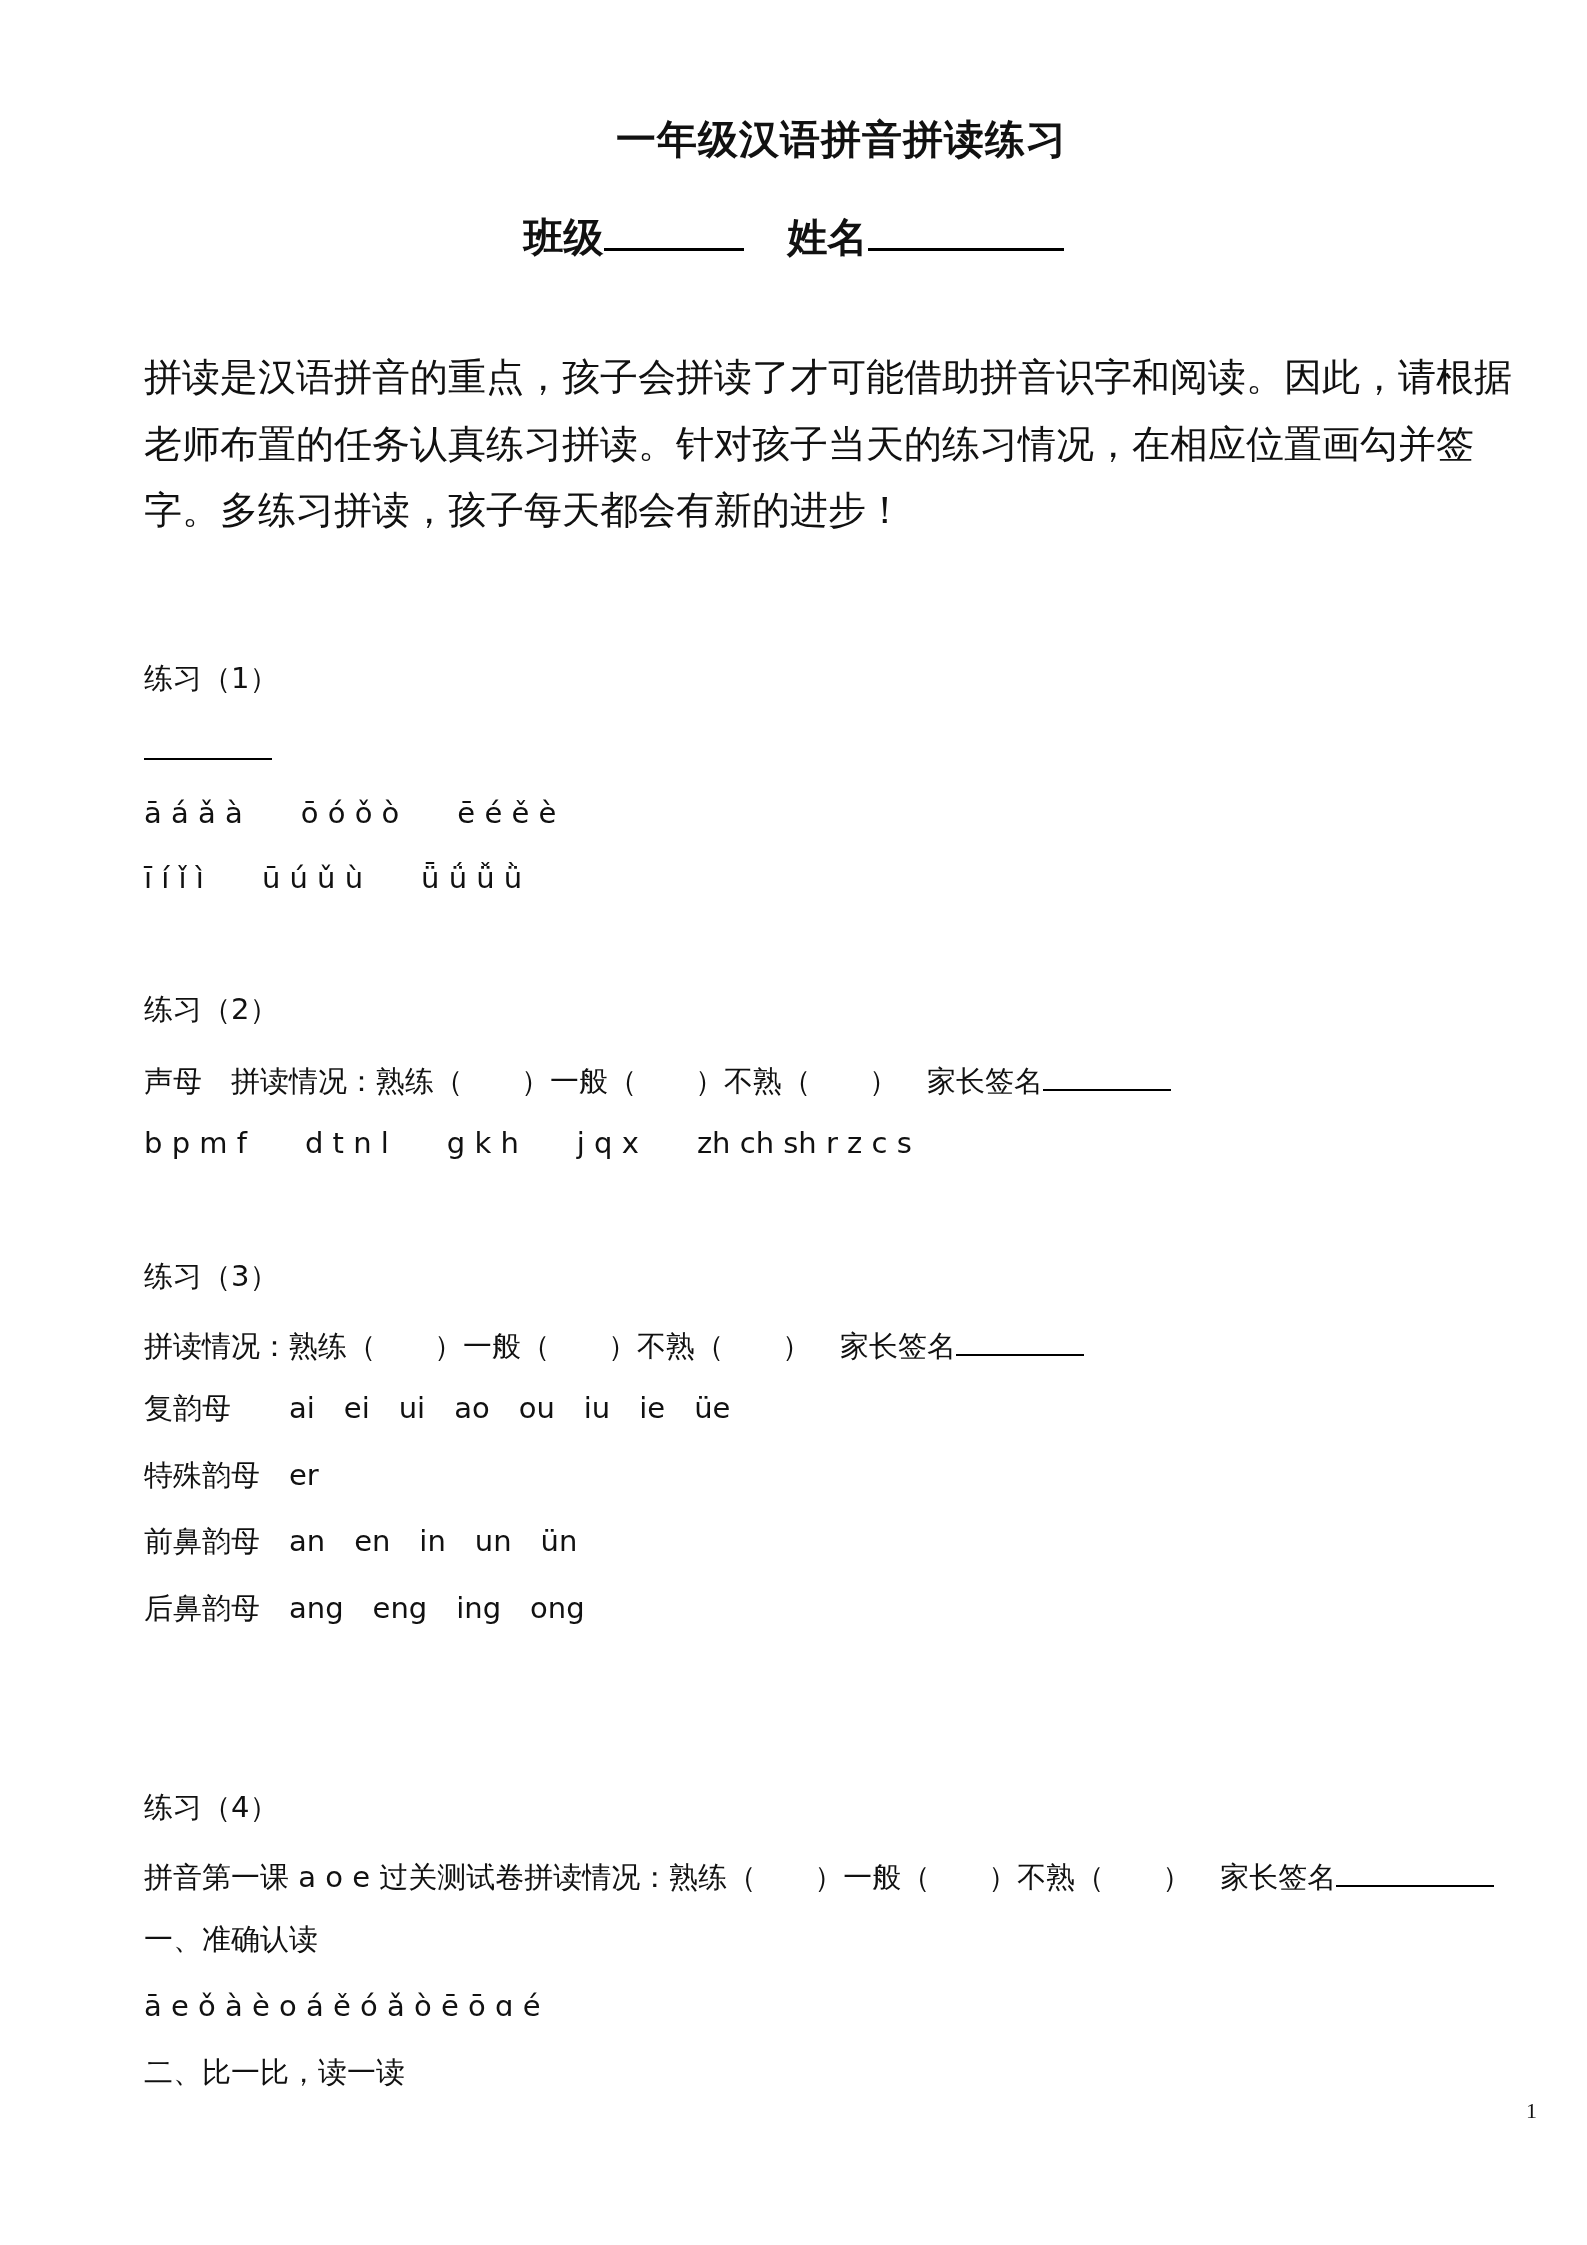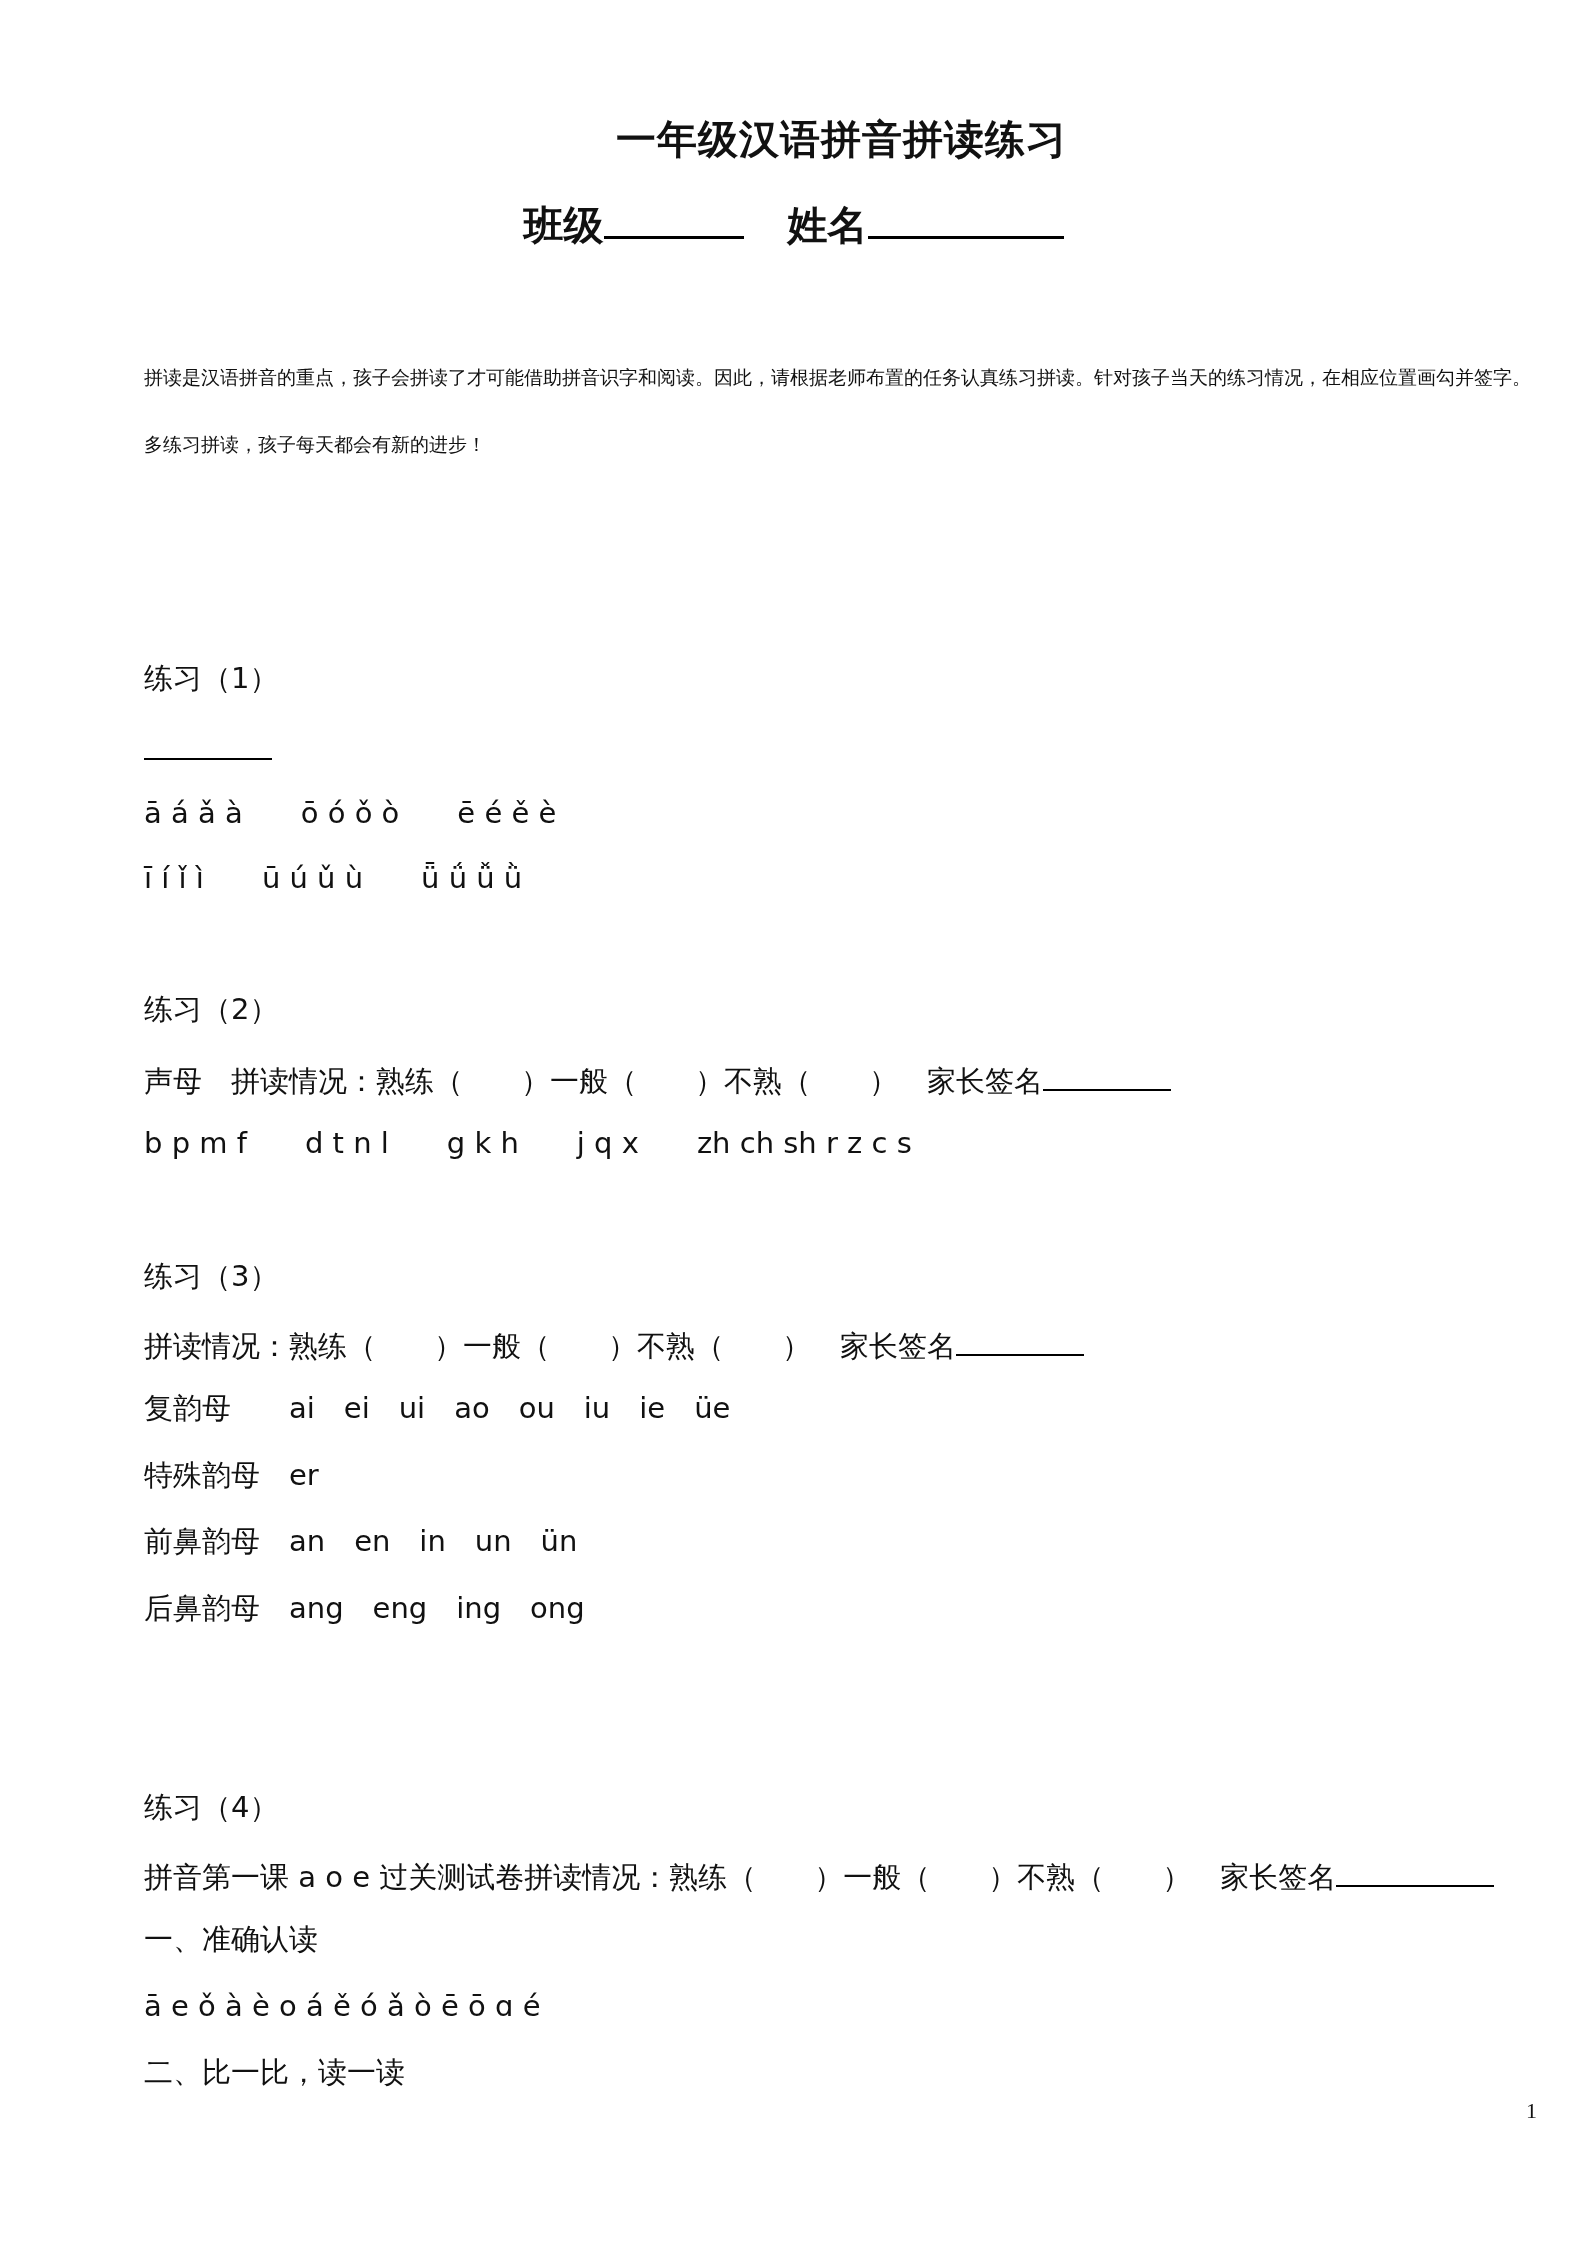--- a/index.html
+++ b/index.html
@@ -1,25 +1,25 @@
 <!DOCTYPE html>
 <html><head>
 <meta charset="utf-8">
 <style>
   html, body { margin: 0; padding: 0; background: #ffffff; }
   body { width: 1587px; height: 2245px; position: relative; overflow: hidden;
          font-family: "DejaVu Sans", "Liberation Sans", sans-serif; color: #111; }
   .title { position: absolute; left: 0; width: 1587px; top: 112px; text-align: center;
            font-size: 40px; font-weight: bold; letter-spacing: 1px; padding-left: 48px; }
-  .subtitle { position: absolute; left: 0; width: 1587px; top: 196px; text-align: center;
+  .subtitle { position: absolute; left: 0; width: 1587px; top: 208px; text-align: center;
               font-size: 40px; font-weight: bold; }
   .subtitle .blank { display: inline-block; border-bottom: 3px solid #000; height: 40px; vertical-align: baseline; }
   .subtitle .gap { display: inline-block; width: 44px; }
   .line { position: absolute; left: 144px; font-size: 29px; white-space: pre; line-height: 36px; margin-top: 48px; }
-  .para { position: absolute; left: 144px; width: 1400px; top: 344px; font-size: 19px; line-height: 66.5px; }
+  .para { position: absolute; left: 144px; width: 1400px; top: 344px; font-size: 38px; line-height: 66.5px; }
   .sig { display: inline-block; border-bottom: 2px solid #000; height: 30px; vertical-align: baseline; }
   .page-num { position: absolute; left: 1526px; top: 2098px; font-family: "Liberation Serif", serif; font-size: 22px; }
 </style>
 </head>
 <body>
 
 <div class="title">一年级汉语拼音拼读练习</div>
 
 <div class="subtitle">
   <span>班级</span><span class="blank" style="width:140px"></span><span class="gap"></span><span>姓名</span><span class="blank" style="width:196px"></span>

